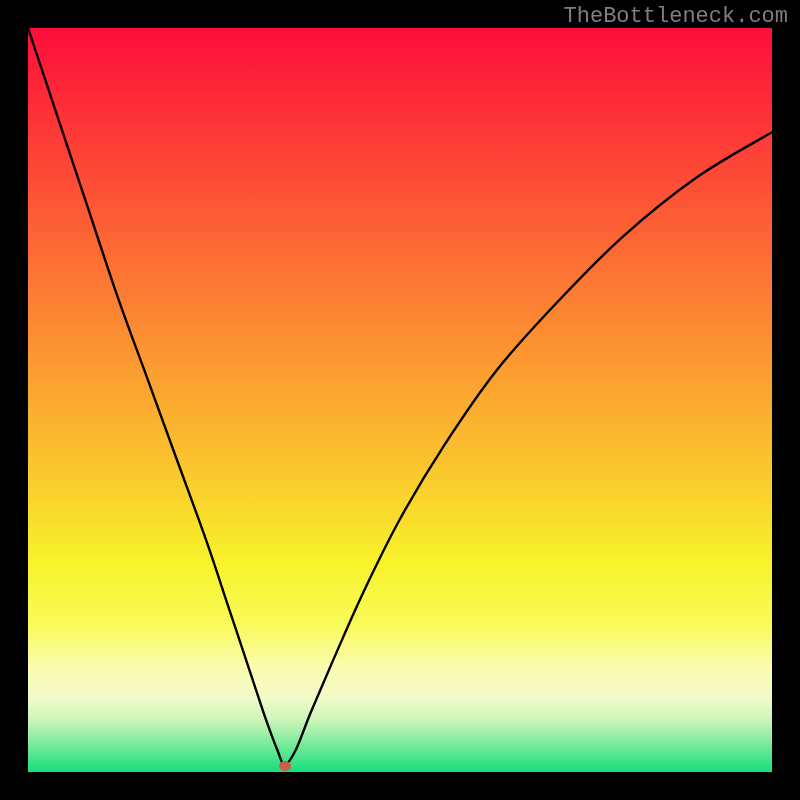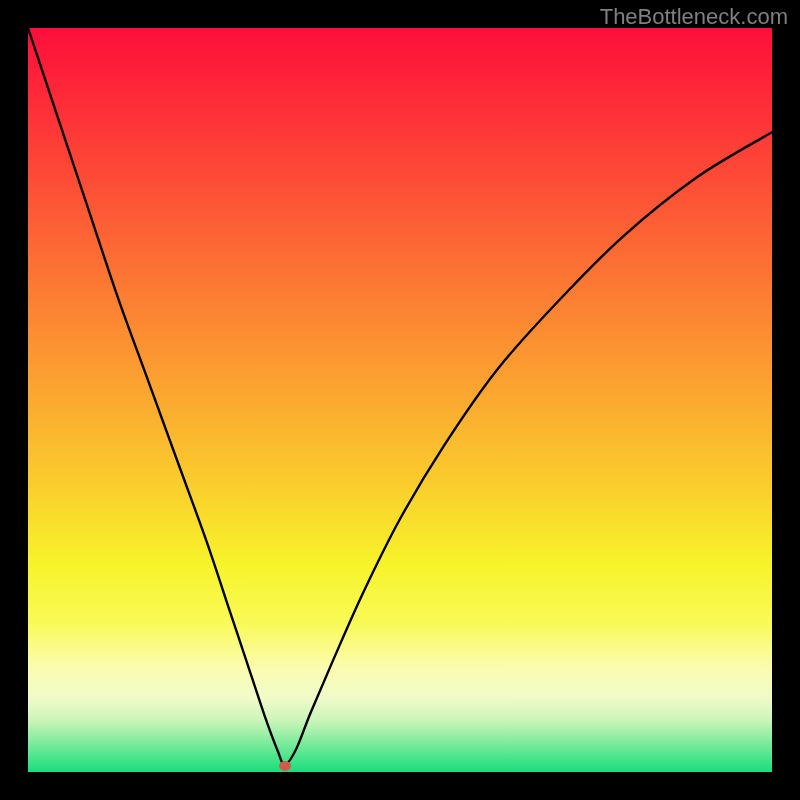--- a/index.html
+++ b/index.html
@@ -8,20 +8,21 @@
     width: 800px;
     height: 800px;
     overflow: hidden;
     font-family: Arial, Helvetica, sans-serif;
   }
   .frame {
     width: 800px;
     height: 800px;
     background: #000000;
     position: relative;
+    font-family: Liberation Mono, monospace;
   }
   .plot-area {
     position: absolute;
     left: 28px;
     top: 28px;
     width: 744px;
     height: 744px;
     overflow: hidden;
   }
   .gradient-bg {

